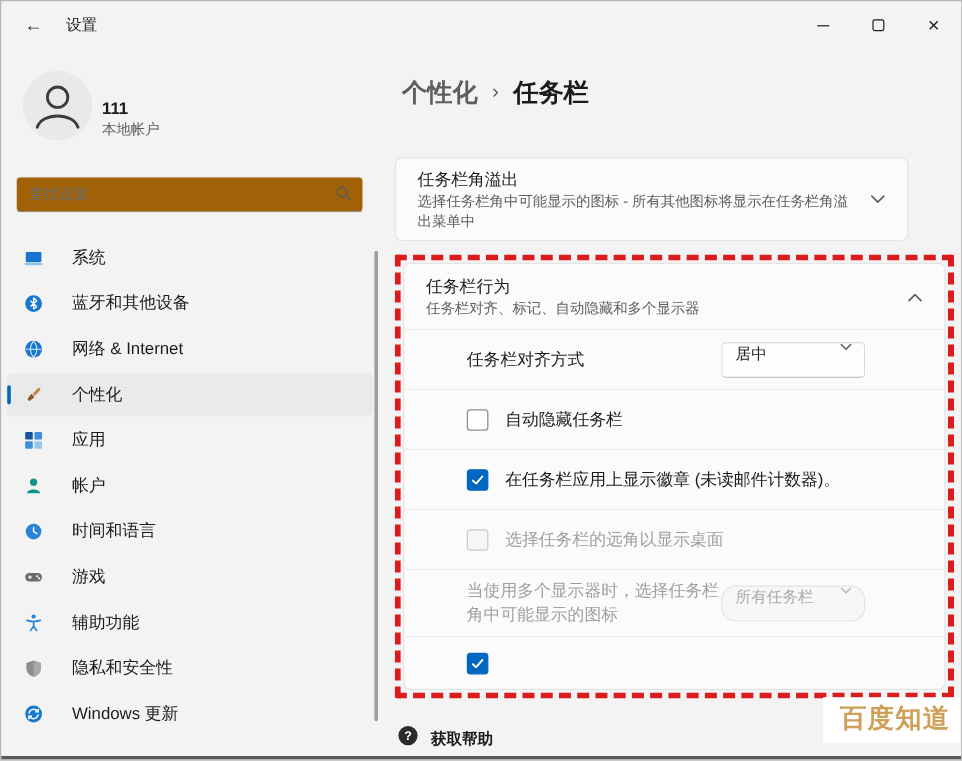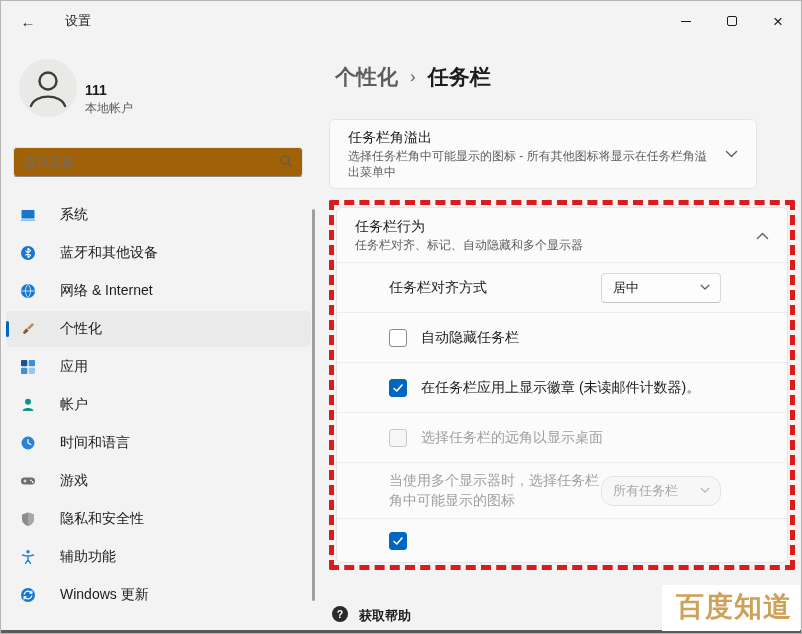--- a/index.html
+++ b/index.html
@@ -5,21 +5,21 @@
   * { margin:0; padding:0; box-sizing:border-box; }
   body { font-family:"Liberation Sans", sans-serif; background:#ddd; }
   .window { position:relative; width:802px; height:634px; background:#f3f3f3;
             border:1px solid #b5b5b5; overflow:hidden; }
   .window::after { content:""; position:absolute; left:0; right:0; bottom:0; height:3px; background:#5a5a5a; }
 
   
   .titlebar { height:40px; display:flex; align-items:center; }
   .back-btn { width:38px; height:34px; margin-left:8px; display:flex; align-items:center; justify-content:center;
               font-size:15px; color:#2f2f2f; border-radius:5px; }
-  .win-title { font-size:13px; color:#1b1b1b; margin-left:18px;font-family:Liberation Serif, serif; }
+  .win-title { font-size:13px; color:#1b1b1b; margin-left:8px;font-family:Liberation Serif, serif; }
   .controls { margin-left:auto; display:flex; height:40px; }
   .ctrl { width:46px; height:40px; display:flex; align-items:center; justify-content:center; color:#1b1b1b; }
   .min-glyph { width:10px; height:1px; background:#1b1b1b; }
   .max-glyph { width:10px; height:10px; border:1px solid #1b1b1b; border-radius:2px; }
   .close-glyph { font-size:17px; line-height:1; color:#1b1b1b; }
 
   .body { display:flex; height:594px; }
 
   
   .sidebar { width:316px; flex-shrink:0; position:relative; }
@@ -42,21 +42,21 @@
   .side-scrollbar { position:absolute; right:2px; top:168px; width:3px; height:392px; background:#9f9f9f; border-radius:2px; }
 
   
   .main { flex:1; position:relative; padding:0 18px 0 12px; }
   .breadcrumb { margin:22px 0 0 6px; font-size:21px; display:flex; align-items:center; }
   .crumb-parent { color:#5e5e5e; font-weight:bold; }
   .crumb-sep { color:#5e5e5e; font-size:17px; margin:0 12px; }
   .crumb-current { color:#1b1b1b; font-weight:bold; }
 
   .card { background:#fbfbfb; border:1px solid #e5e5e5; border-radius:6px; }
-  .overflow-card { margin-top:28px; width:428px; display:flex; align-items:center; padding:8px 18px; }
+  .overflow-card { margin-top:40px; width:428px; display:flex; align-items:center; padding:8px 18px; }
   .card-text { flex:1; padding-right:16px; }
   .card-title { font-size:14px; color:#1b1b1b; line-height:18px; margin-bottom:2px; }
   .card-sub { font-size:12px; color:#5e5e5e; line-height:16px; }
   .chev { display:flex; color:#5f5f5f; }
   .chev.up svg { transform:rotate(180deg); }
 
   .highlight { margin-top:11px; width:466px; border:5px dashed #dc1c1c; padding:2px; border-radius:2px; }
   .behaviors-card { width:452px; }
   .expander-header { display:flex; align-items:center; padding:9px 18px; min-height:54px;justify-content:center; }
   .row { display:flex; align-items:center; border-top:1px solid #ededed; padding:8px 16px 8px 52px; min-height:50px; }
@@ -66,32 +66,32 @@
   .row.disabled .row-label { color:#9f9f9f; }
   .flex1 { flex:1; }
 
   .checkbox { width:18px; height:18px; border:1px solid #8b8b8b; border-radius:3px; background:#fff;
               margin-right:14px; flex-shrink:0; display:flex; align-items:center; justify-content:center; }
   .checkbox svg { display:none; }
   .checkbox.checked { background:#0067c0; border-color:#0067c0; }
   .checkbox.checked svg { display:block; }
   .row.disabled .checkbox { border-color:#c9c9c9; background:#f6f6f6; }
 
-  .dropdown { display:flex; align-items:center; justify-content:space-between; width:120px; height:30px;
+  .dropdown { display:flex; justify-content:space-between; width:120px; height:30px;
               padding:0 10px 0 11px; background:#fdfdfd; border:1px solid #d9d9d9; border-bottom-color:#c4c4c4;
               border-radius:4px; font-size:13px; color:#1b1b1b; margin-right:50px; flex-shrink:0; }
   .dropdown.disabled { background:#f7f7f7; color:#a8a8a8; border-color:#e4e4e4;border-radius:12px; }
   .dropdown .chev svg { width:10px; }
   .dropdown.disabled .chev { color:#b8b8b8; }
 
   .footer { position:absolute; left:14px; bottom:8px; display:flex; align-items:center; gap:10px; }
   .help-label { font-size:13px; font-weight:bold; color:#1b1b1b; }
 
-  .watermark { position:absolute; right:1px; bottom:2px; z-index:5; background:#fff;
-               padding:3px 8px 5px 14px; font-size:28px; font-weight:bold; color:#cfa057; letter-spacing:1px; }
+  .watermark { position:absolute; right:1px; bottom:14px; z-index:5; background:#fff;
+               padding:3px 8px 5px 14px; font-size:22px; font-weight:bold; color:#cfa057; letter-spacing:1px; }
 </style>
 </head>
 <body>
 
 <div class="window">
 
   <div class="titlebar">
     <div class="back-btn">
       <span>←</span>
     </div>
@@ -209,34 +209,34 @@
                 <path d="M5 6.5 v3 M3.5 8 h3" stroke="#fff" stroke-width="1"></path>
                 <circle cx="11" cy="7.3" r="0.9" fill="#fff"></circle>
                 <circle cx="12.7" cy="9" r="0.9" fill="#fff"></circle>
               </svg>
           </span>
           <span>游戏</span>
         </div>
         <div class="nav-item">
           <span class="nav-icon">
             <svg width="16" height="16" viewBox="0 0 16 16">
+                <circle cx="8" cy="2.8" r="1.8" fill="#2b83d8"></circle>
+                <path d="M2.5 6 C6 7.2 10 7.2 13.5 6 M8 7.2 V10.8 M8 10.8 L5.5 14.4 M8 10.8 L10.5 14.4" stroke="#2b83d8" stroke-width="1.4" fill="none" stroke-linecap="round"></path>
+              </svg>
+          </span>
+          <span>辅助功能</span>
+        </div>
+        <div class="nav-item">
+          <span class="nav-icon">
+            <svg width="16" height="16" viewBox="0 0 16 16">
                 <path d="M8 1.5 L14 3.5 V8 c0 3.5-2.5 5.8-6 7 c-3.5-1.2-6-3.5-6-7 V3.5 z" fill="#8d8d8d"></path>
                 <path d="M8 1.5 L14 3.5 V8 c0 3.5-2.5 5.8-6 7 z" fill="#a8a8a8"></path>
               </svg>
           </span>
           <span>隐私和安全性</span>
-        </div>
-        <div class="nav-item">
-          <span class="nav-icon">
-            <svg width="16" height="16" viewBox="0 0 16 16">
-                <circle cx="8" cy="2.8" r="1.8" fill="#2b83d8"></circle>
-                <path d="M2.5 6 C6 7.2 10 7.2 13.5 6 M8 7.2 V10.8 M8 10.8 L5.5 14.4 M8 10.8 L10.5 14.4" stroke="#2b83d8" stroke-width="1.4" fill="none" stroke-linecap="round"></path>
-              </svg>
-          </span>
-          <span>辅助功能</span>
         </div>
         <div class="nav-item">
           <span class="nav-icon">
             <svg width="16" height="16" viewBox="0 0 16 16">
                 <circle cx="8" cy="8" r="7" fill="#1777cf"></circle>
                 <path d="M4.2 7.2 a4 4 0 0 1 7.3 -1.2 M11.8 8.8 a4 4 0 0 1 -7.3 1.2" stroke="#fff" stroke-width="1.2" fill="none" stroke-linecap="round"></path>
                 <path d="M11.9 3.6 v2.6 h-2.6" fill="none" stroke="#fff" stroke-width="1.2"></path>
                 <path d="M4.1 12.4 v-2.6 h2.6" fill="none" stroke="#fff" stroke-width="1.2"></path>
               </svg>
           </span>

